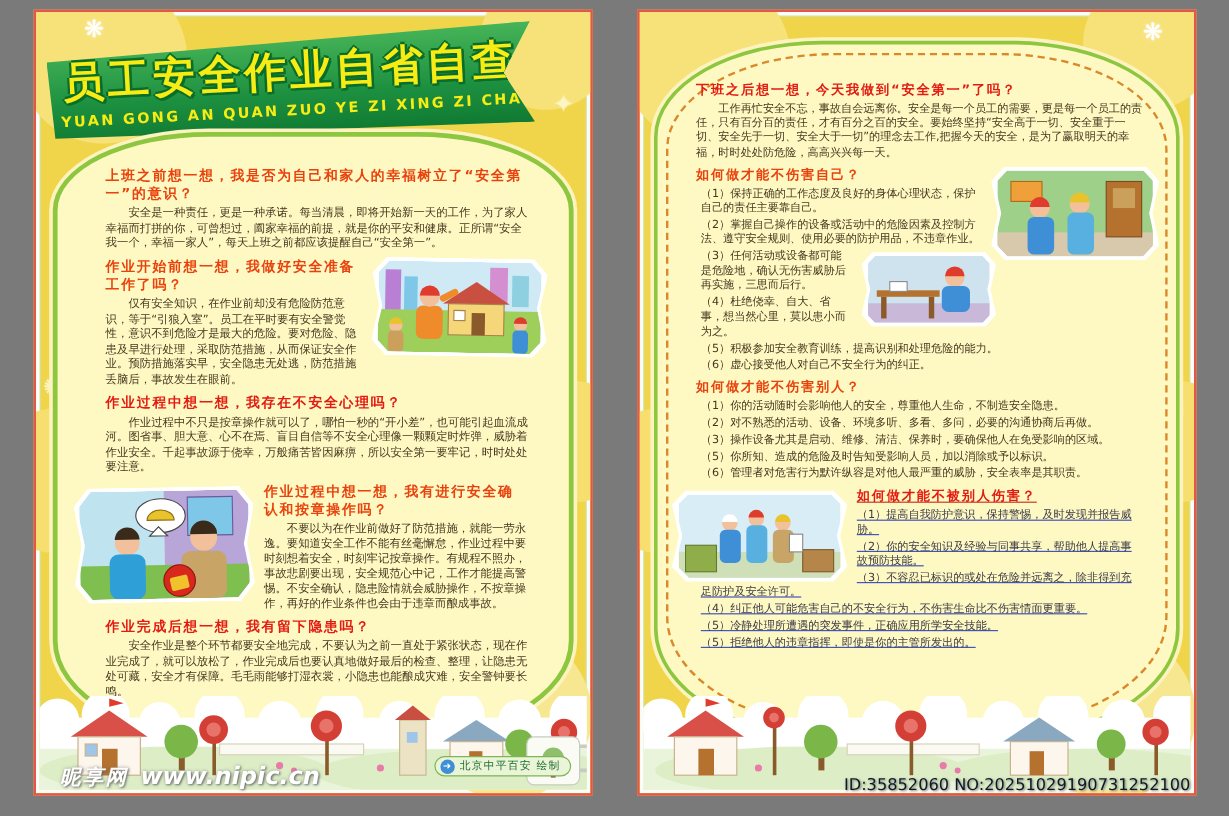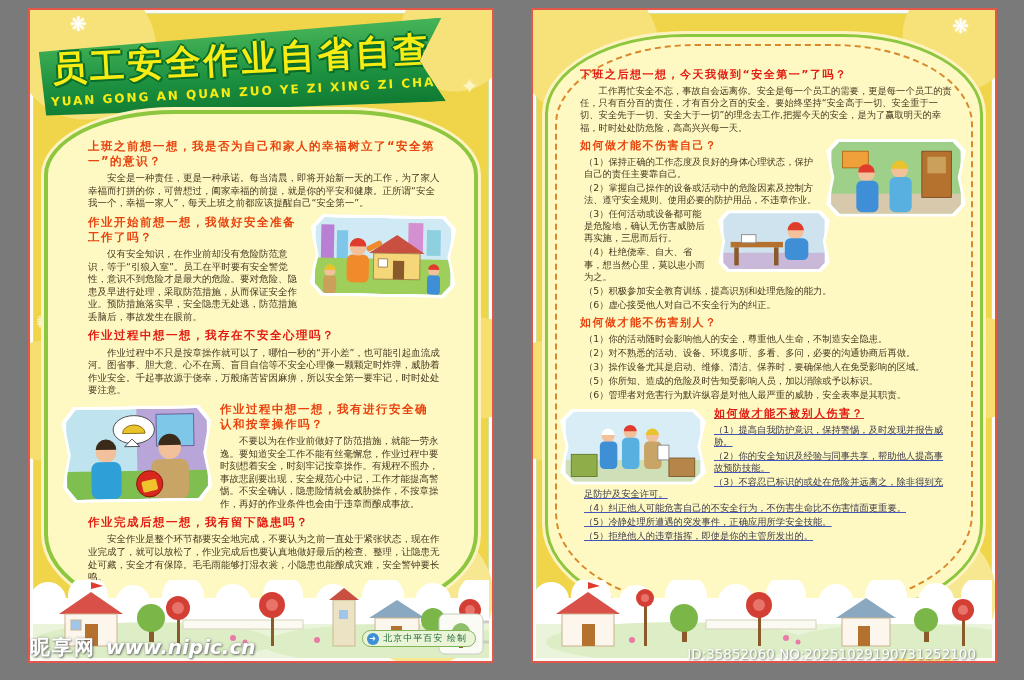--- a/index.html
+++ b/index.html
@@ -74,23 +74,23 @@
   
   .credit{position:absolute;right:16px;bottom:14px;z-index:7;background:#eaf5d8;border:1px solid #7fb457;
     border-radius:10px;padding:1px 8px 1px 4px;font-size:9px;color:#1c6b2d;letter-spacing:1px;
     display:flex;align-items:center;gap:4px;}
   .credit .arrow-ic{display:inline-block;width:12px;height:12px;border-radius:50%;background:#3f8fd6;
     color:#fff;font-size:8px;line-height:12px;text-align:center;}
 
   
   .wm{position:absolute;left:30px;top:634px;z-index:9;color:#fff;display:flex;align-items:baseline;gap:10px;
     text-shadow:1px 1px 2px rgba(90,90,90,.8),0 0 3px rgba(120,120,120,.6);}
-  .wm .logo{font-size:20px;font-weight:bold;letter-spacing:2px;}
+  .wm .logo{font-size:17px;font-weight:bold;font-style:italic;letter-spacing:2px;padding-left:20px;}
   .wm .url{font-size:20px;font-weight:bold;font-style:italic;}
-  .stamp{position:absolute;right:48px;top:646px;z-index:9;color:#ffffff;font-size:13.5px;
+  .stamp{position:absolute;right:32px;top:646px;z-index:9;color:#0f172a;font-size:13.5px;
     text-shadow:1px 1px 2px rgba(90,90,90,.8);}
 </style>
 </head>
 <body>
 
 <div class="canvas">
 
   <div class="poster left">
     <div class="poster-texture"></div>
     <span class="spark w" style="left:40px;top:2px;">❋</span>

